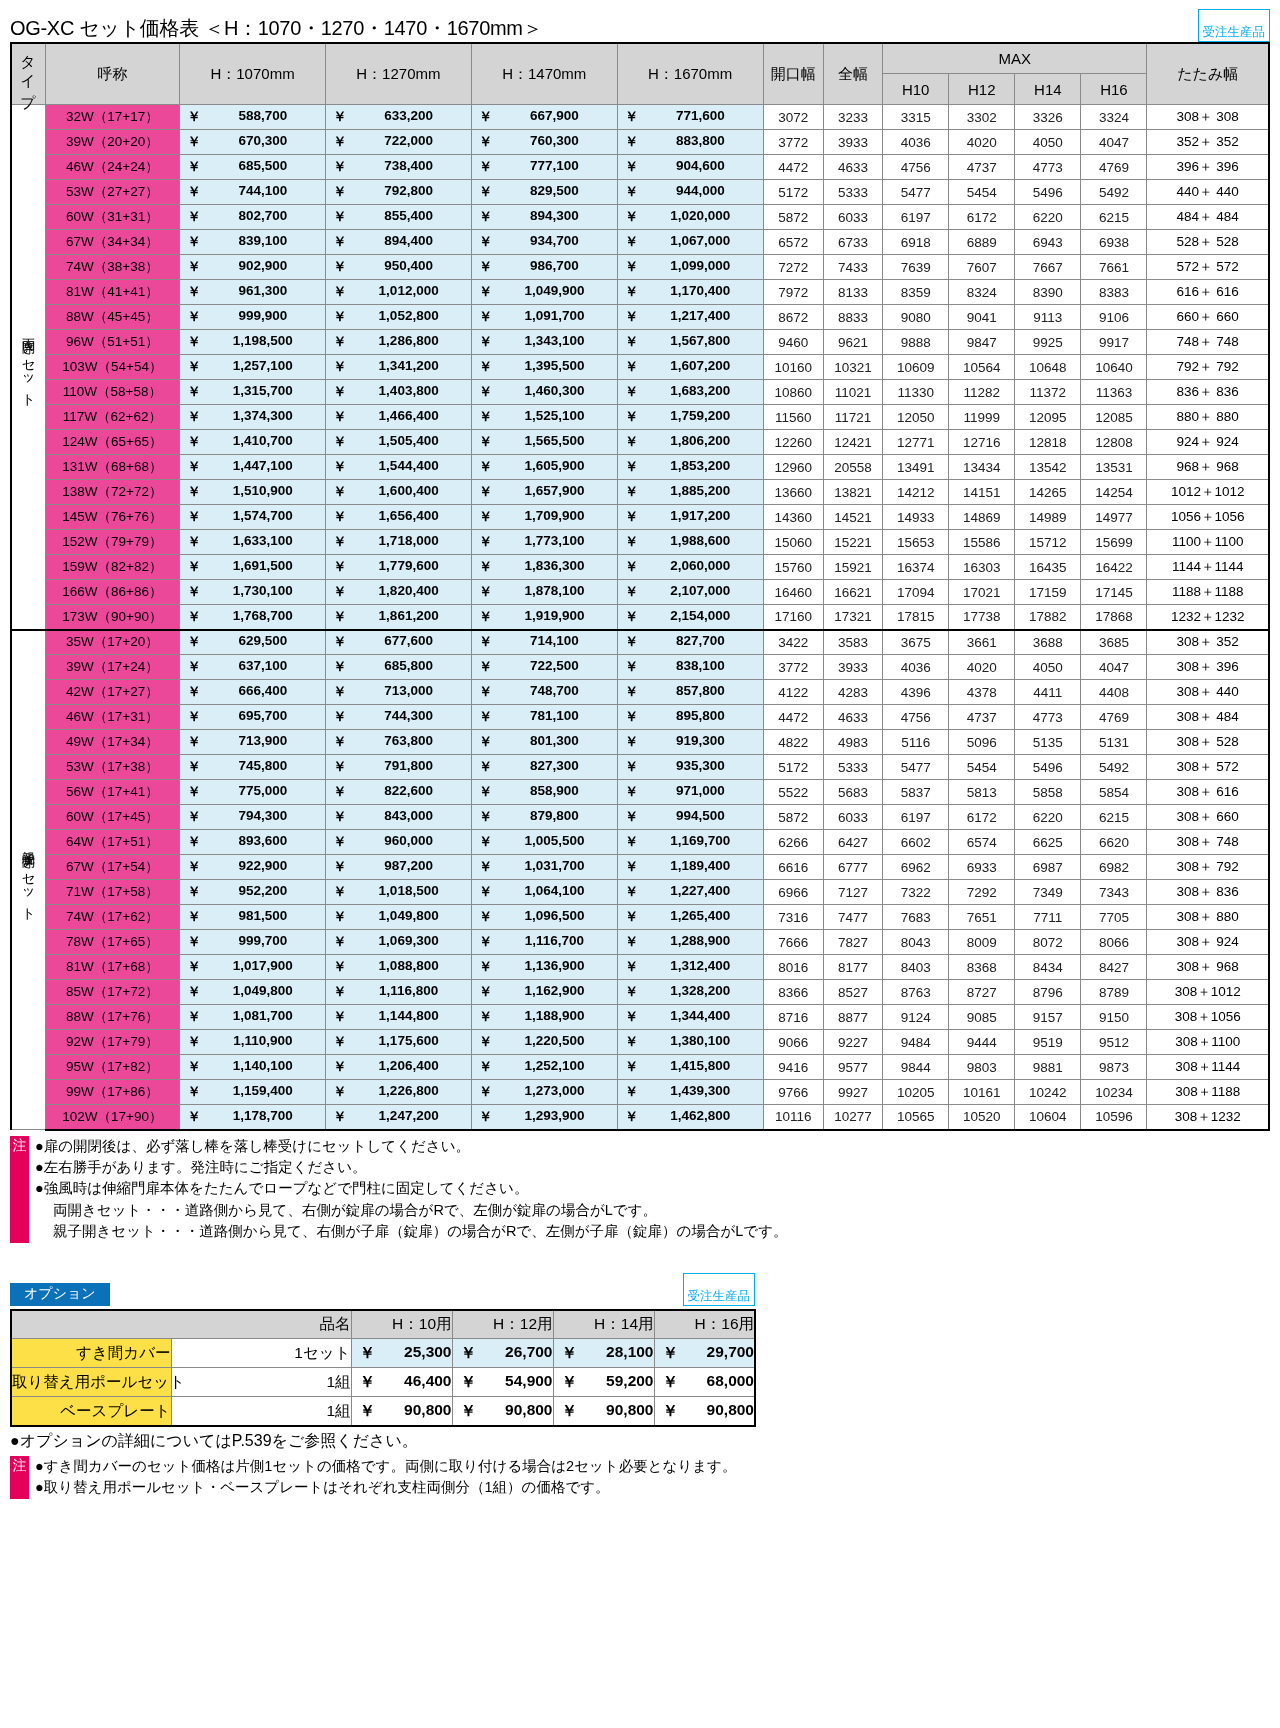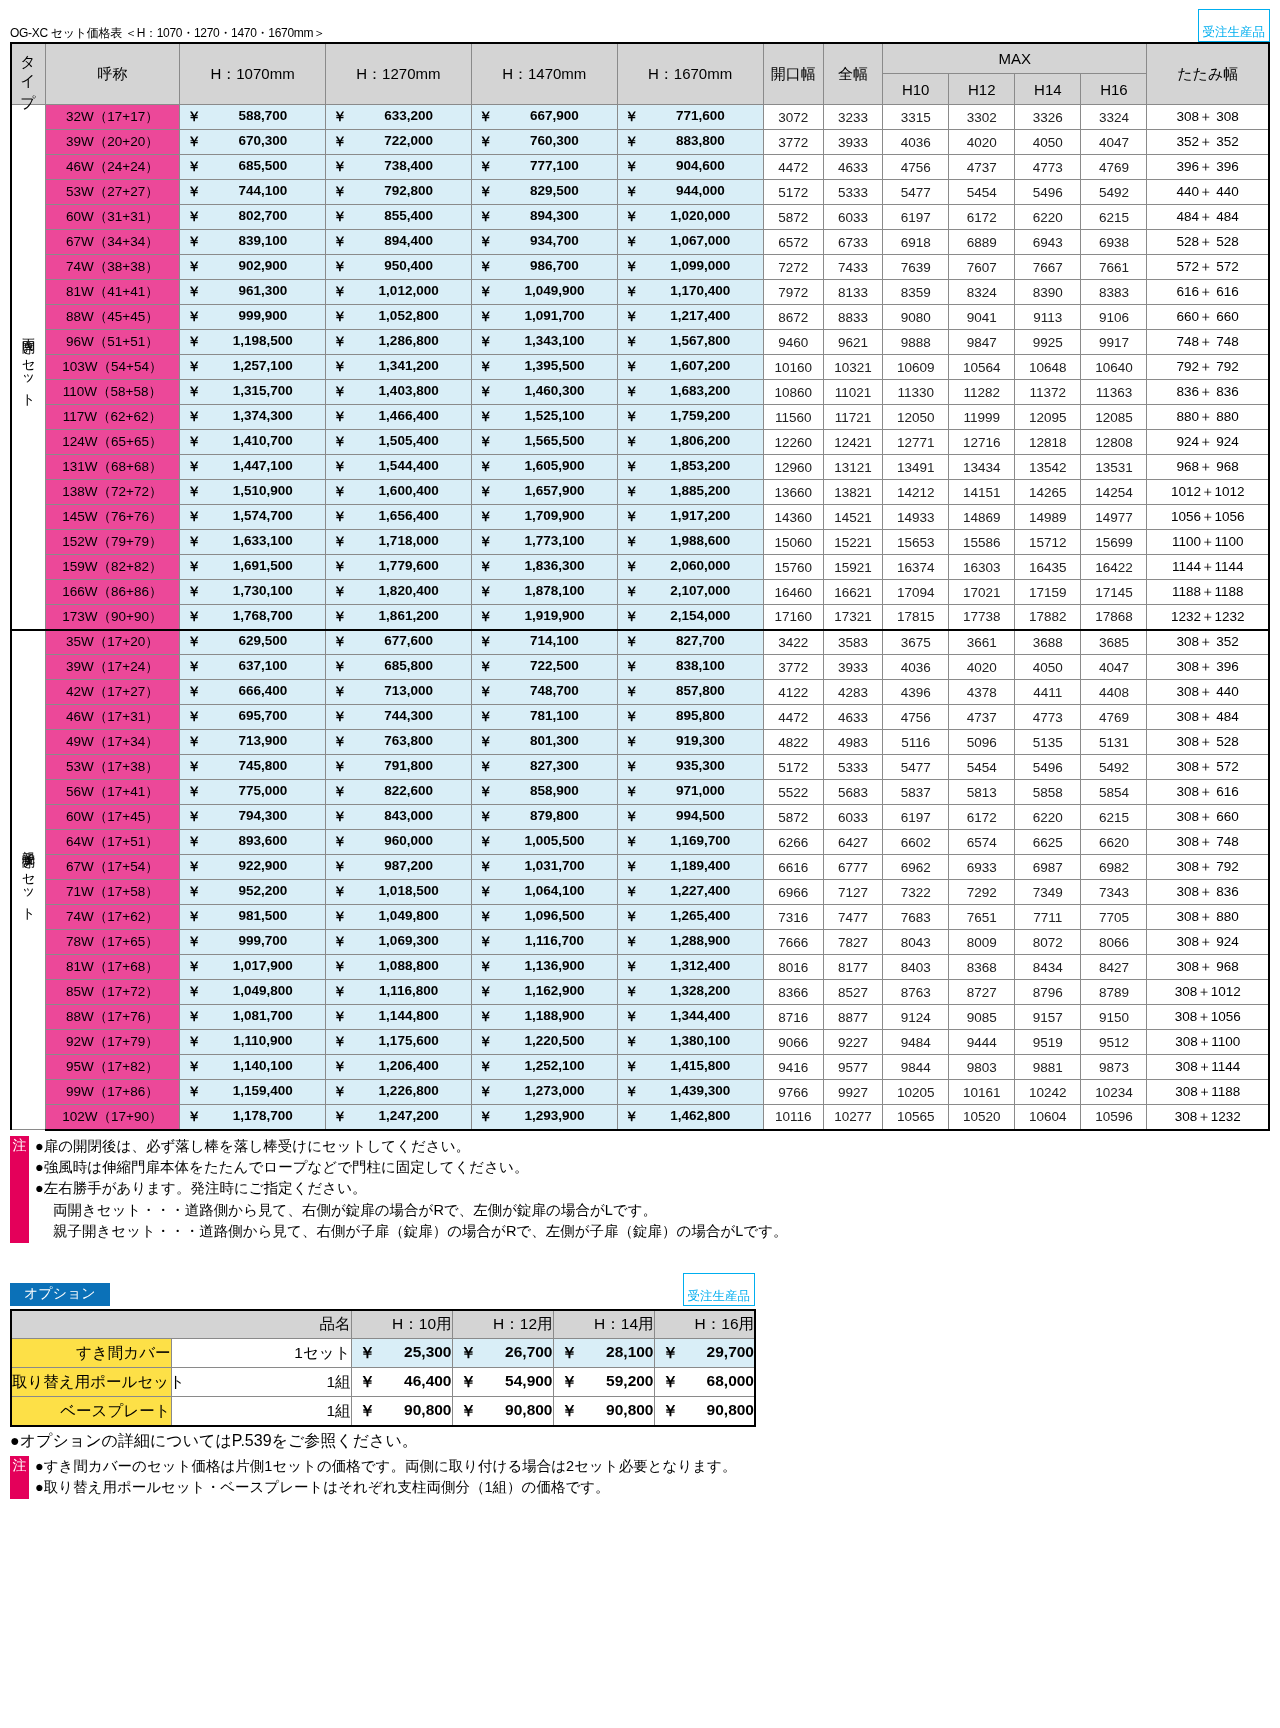--- a/index.html
+++ b/index.html
@@ -7,21 +7,21 @@
     margin: 0; padding: 0;
     width: 1280px; height: 1728px;
     background: #ffffff;
     font-family: "Liberation Sans", "DejaVu Sans", sans-serif;
     color: #000;
   }
   .page { position: relative; width: 1280px; height: 1728px; padding: 8px 10px 0 10px; }
 
   
   .title-row { display: flex; align-items: flex-end; justify-content: space-between; height: 34px; }
-  .main-title { font-size: 12px; font-weight: 400; letter-spacing: -0.3px; white-space: nowrap; }
+  .main-title { font-size: 20px; font-weight: 400; letter-spacing: -0.3px; white-space: nowrap; }
   .badge-order {
     border: 1px solid #00AEEF; color: #00AEEF; background: #ffffff;
     font-size: 12.5px; padding: 16px 4px 2px 4px; line-height: 1.05; white-space: nowrap;
   }
 
   
   table.price { border-collapse: collapse; width: 1260px; table-layout: fixed; }
   table.price th, table.price td {
     border: 1px solid #8a8a8a;
     padding: 0;
@@ -352,21 +352,21 @@
           <td class="num">12808</td>
           <td class="tatami outer-right">924＋ 924</td>
         </tr>
         <tr>
           <td class="name">131W（68+68）</td>
           <td class="price"><span class="yen">￥</span>1,447,100</td>
           <td class="price"><span class="yen">￥</span>1,544,400</td>
           <td class="price"><span class="yen">￥</span>1,605,900</td>
           <td class="price"><span class="yen">￥</span>1,853,200</td>
           <td class="num">12960</td>
-          <td class="num">13121</td>
+          <td class="num">20558</td>
           <td class="num">13491</td>
           <td class="num">13434</td>
           <td class="num">13542</td>
           <td class="num">13531</td>
           <td class="tatami outer-right">968＋ 968</td>
         </tr>
         <tr>
           <td class="name">138W（72+72）</td>
           <td class="price"><span class="yen">￥</span>1,510,900</td>
           <td class="price"><span class="yen">￥</span>1,600,400</td>
@@ -732,22 +732,22 @@
           <td class="tatami outer-right outer-bottom">308＋1232</td>
         </tr>
       </tbody>
   </table>
 
   <div class="notes">
     <div class="caution-block">
       <div class="caution-mark">注</div>
       <div class="caution-text">
         <div>●扉の開閉後は、必ず落し棒を落し棒受けにセットしてください。</div>
+        <div>●左右勝手があります。発注時にご指定ください。</div>
         <div>●強風時は伸縮門扉本体をたたんでロープなどで門柱に固定してください。</div>
-        <div>●左右勝手があります。発注時にご指定ください。</div>
         <span class="indent">両開きセット・・・道路側から見て、右側が錠扉の場合がRで、左側が錠扉の場合がLです。</span>
         <span class="indent">親子開きセット・・・道路側から見て、右側が子扉（錠扉）の場合がRで、左側が子扉（錠扉）の場合がLです。</span>
       </div>
     </div>
   </div>
 
   <div class="option-head-row">
     <div class="option-tag">オプション</div>
     <div class="badge-order">受注生産品</div>
   </div>

